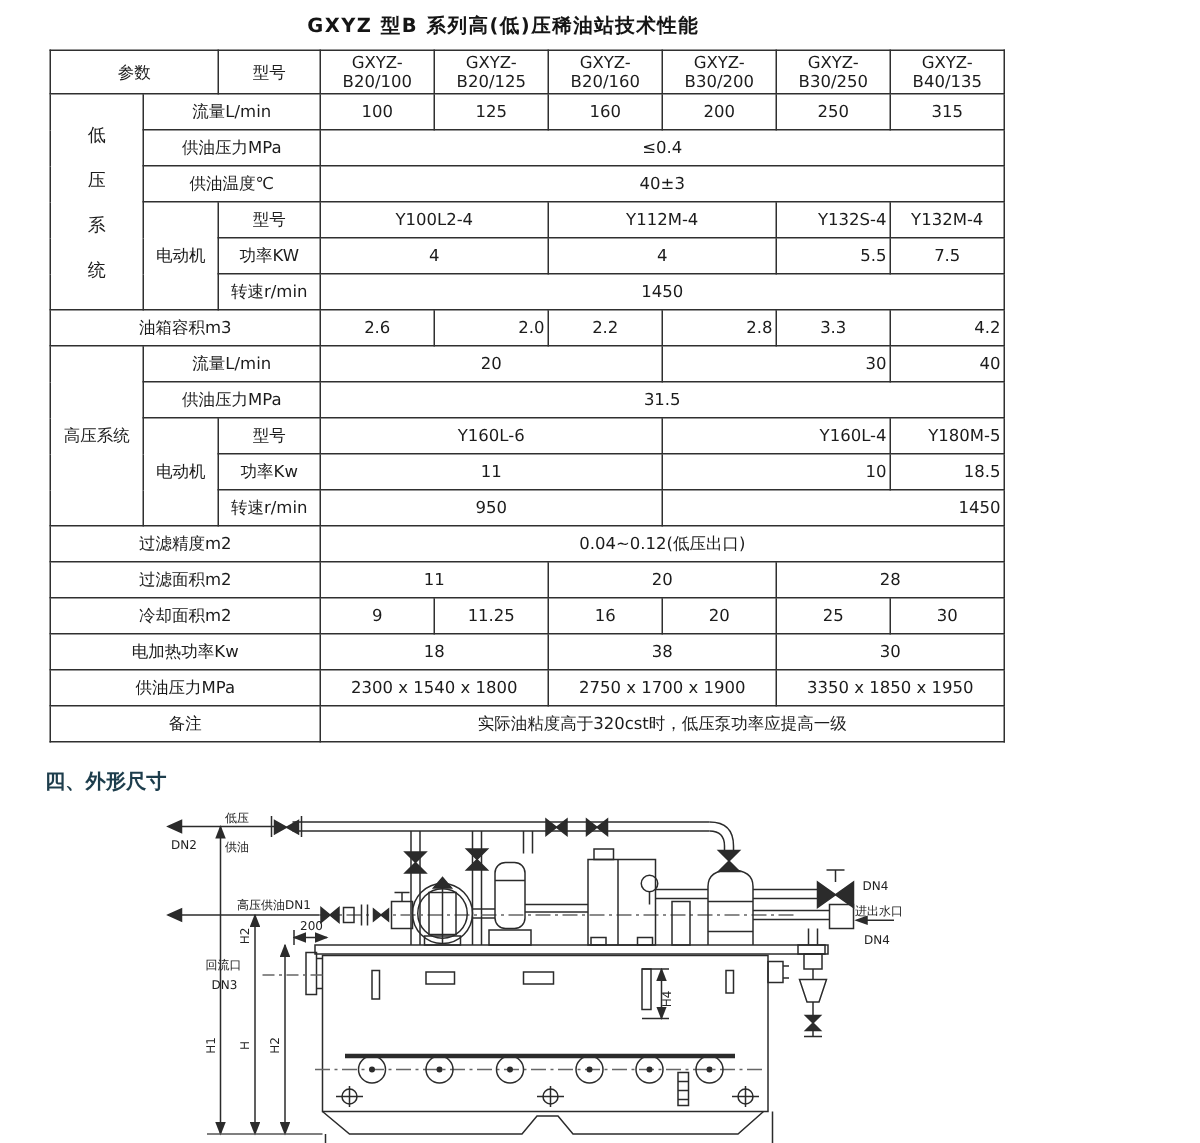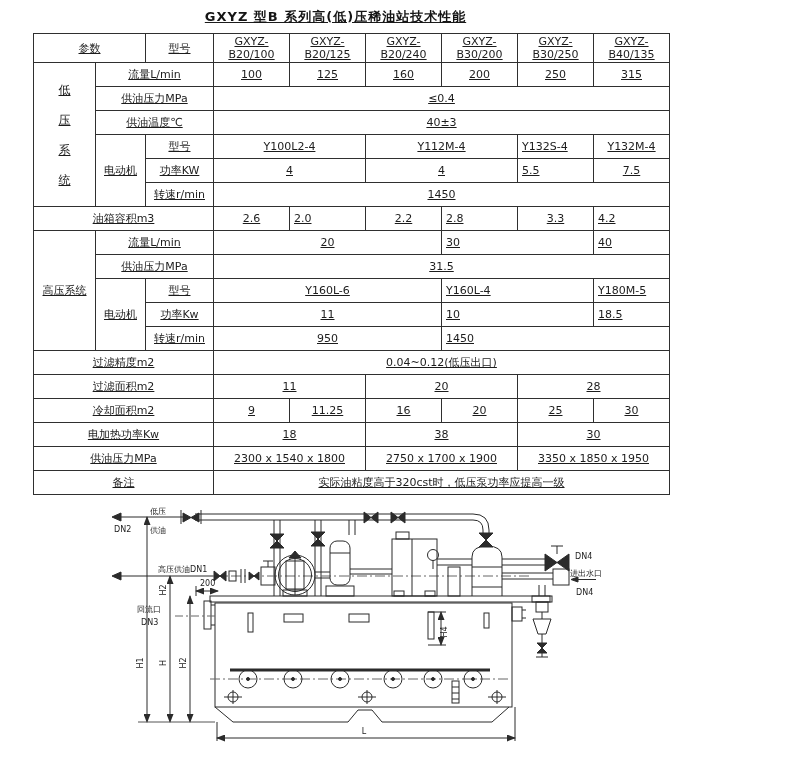--- a/index.html
+++ b/index.html
@@ -1,22 +1,22 @@
 <!DOCTYPE html>
 <html><head>
 <meta charset="utf-8">
 <style>
   html,body{margin:0;padding:0;background:#ffffff;}
   body{font-family:"DejaVu Sans",sans-serif;color:#1c1c1c;}
-  .page{position:relative;width:671px;height:762px;background:#ffffff;overflow:hidden;text-decoration:underline;}
+  .page{position:relative;width:671px;height:762px;background:#ffffff;overflow:hidden;}
   .doc-title{margin:8px 0 0 0;text-align:center;font-size:13px;font-weight:bold;color:#151515;letter-spacing:1px;height:17px;}
   table.spec{border-collapse:collapse;table-layout:fixed;margin:8px 0 0 33px;width:636px;padding-left:34px;}
   table.spec td{border:1px solid #2f2f2f;font-size:11px;text-align:center;vertical-align:middle;
     padding:1px 2px;height:21px;line-height:13px;overflow:hidden;}
-  table.spec td.left{text-align:left;padding-left:4px;}
+  table.spec td.left{text-align:right;padding-left:4px;}
   table.spec td.vcell{white-space:pre-line;line-height:30px;font-size:12px;}
   .section-heading{margin:17px 0 0 30px;font-size:13.5px;font-weight:bold;color:#1d3d4c;height:17px;}
   .drawing-wrap{margin:0;width:800px;height:252px;}
   svg text{font-family:"DejaVu Sans",sans-serif;font-size:8px;fill:#222;}
 </style>
 </head>
 <body>
 
 <div class="page">
 
@@ -33,21 +33,21 @@
       <col style="width:76px">
         <col style="width:76px">
         <col style="width:76px">
     </colgroup>
     <tbody id="spec-body">
         <tr>
           <td colspan="2">参数</td>
           <td>型号</td>
           <td>GXYZ-B20/100</td>
           <td>GXYZ-B20/125</td>
-          <td>GXYZ-B20/240</td>
+          <td>GXYZ-B20/160</td>
           <td>GXYZ-B30/200</td>
           <td>GXYZ-B30/250</td>
           <td>GXYZ-B40/135</td>
         </tr>
         <tr>
           <td rowspan="6" class="vcell">低
 压
 系
 统</td>
           <td colspan="2">流量L/min</td>
@@ -154,20 +154,21 @@
           <td colspan="2">2750 x 1700 x 1900</td>
           <td colspan="2">3350 x 1850 x 1950</td>
         </tr>
         <tr>
           <td colspan="3">备注</td>
           <td colspan="6">实际油粘度高于320cst时，低压泵功率应提高一级</td>
         </tr>
       </tbody>
   </table>
 
+  <div class="section-heading">四、外形尺寸</div>
 
   <div class="drawing-wrap">
   <svg width="800" height="252" viewBox="0 0 800 252">
     <defs>
       <marker id="ar" orient="auto-start-reverse" markerWidth="9" markerHeight="7" refX="8" refY="3.5">
         <path d="M0,0 L9,3.5 L0,7 z" fill="#2b2b2b"></path>
       </marker>
     </defs>
     <g stroke="#2b2b2b" fill="none" stroke-width="1">
 

